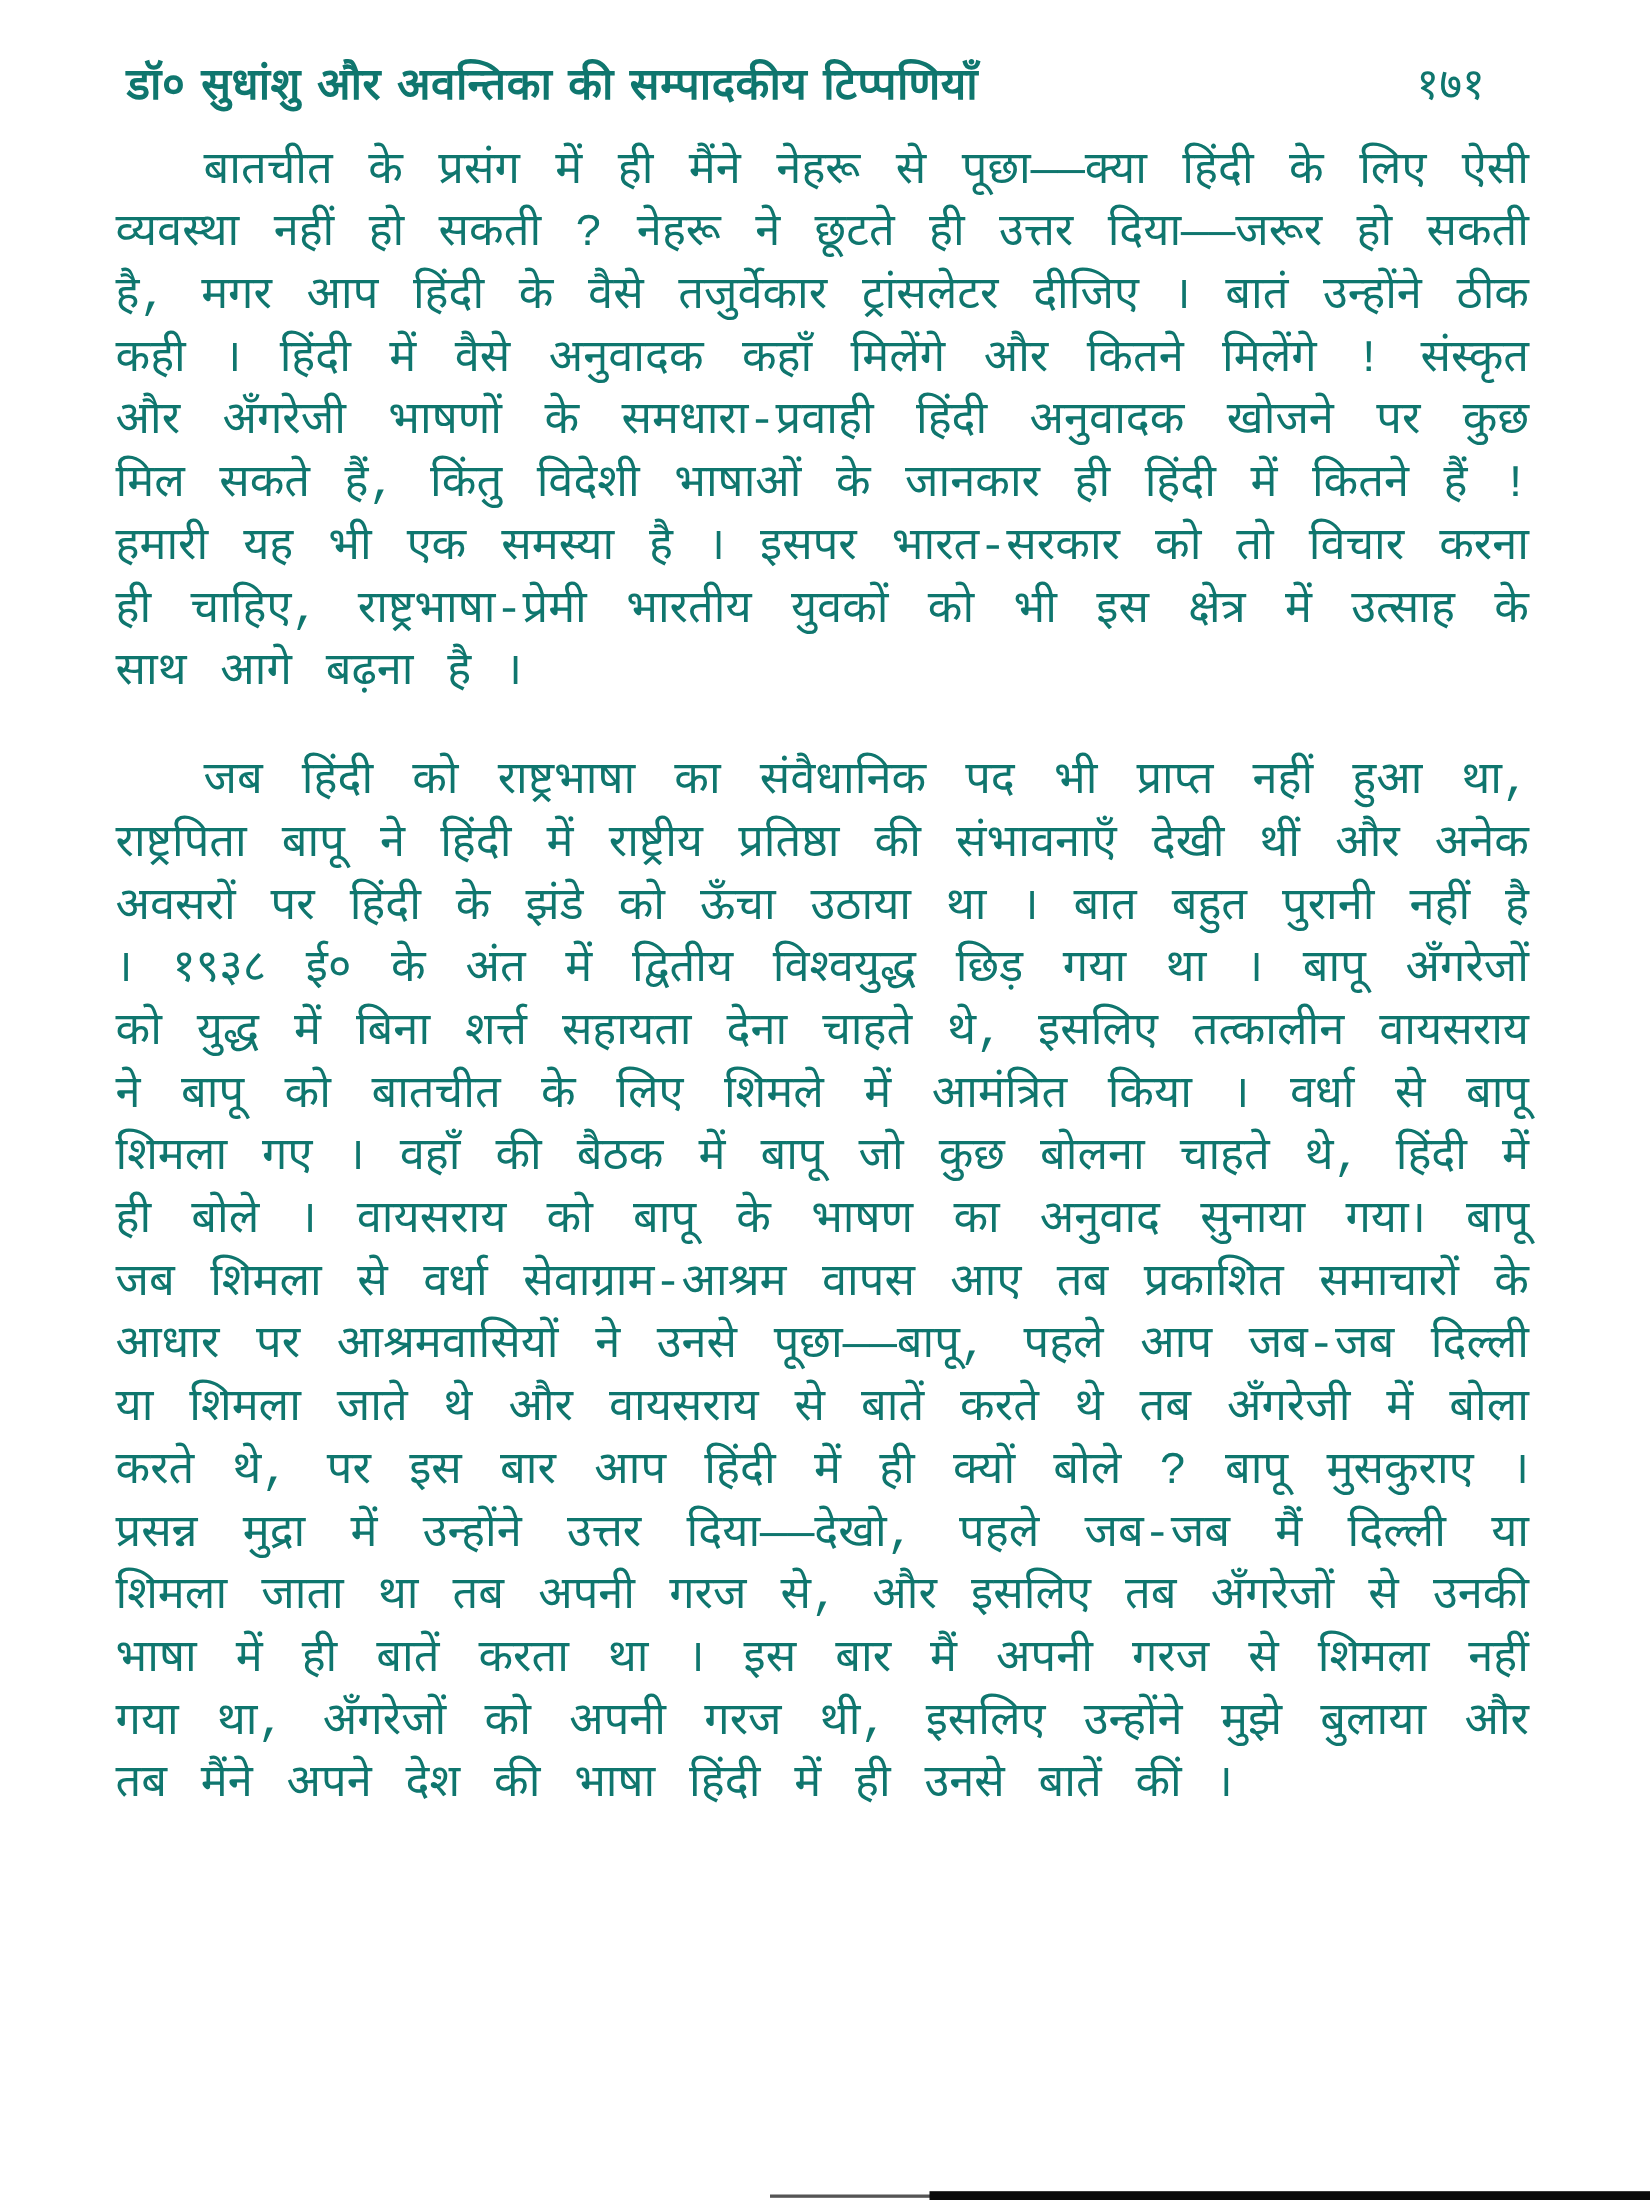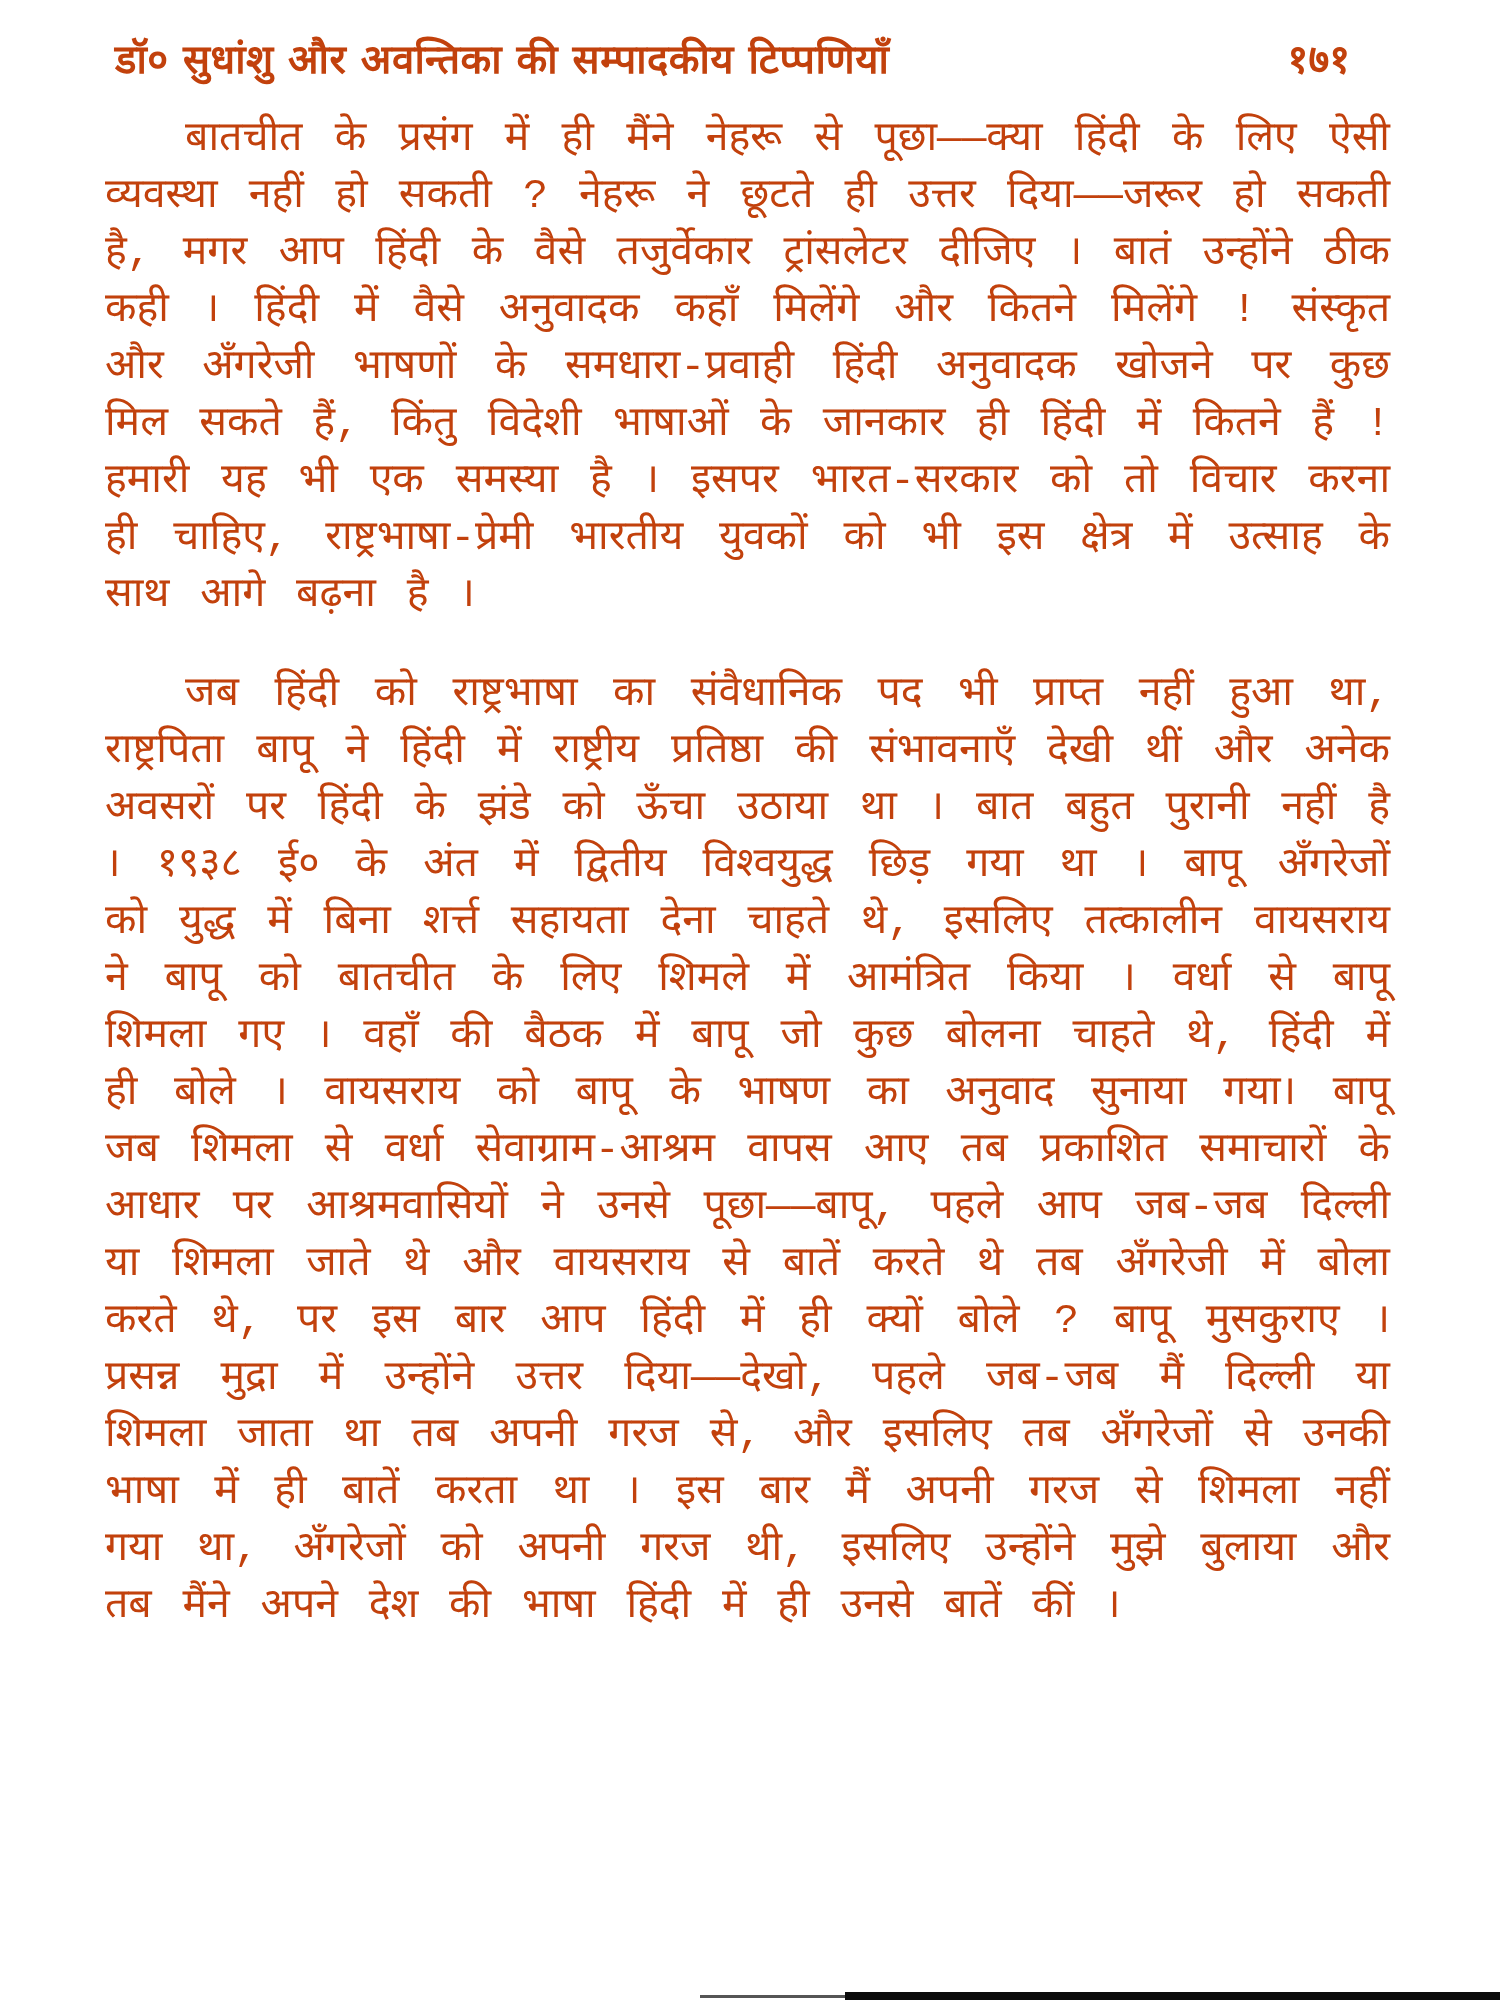--- a/index.html
+++ b/index.html
@@ -6,42 +6,43 @@
     margin: 0;
     padding: 0;
     background: #e8e8e8;
   }
   .page {
     position: relative;
     width: 1500px;
     height: 2000px;
     margin: 0 auto;
     background: #ffffff;
-    color: #c2410c;
+    color: #0f766e;
     font-family: "DejaVu Sans", sans-serif;
     overflow: hidden;
     box-sizing: border-box;
     padding: 30px 110px 0 105px;
   }
   .header {
     display: flex;
     justify-content: space-between;
     align-items: baseline;
     margin: 0 0 26px 10px;
   }
   .header .title {
     font-size: 40px;
     font-weight: 700;
     letter-spacing: 0.5px;
     white-space: nowrap;
   }
   .header .page-number {
     font-size: 40px;
-    font-weight: 700;
+    font-weight: 400;
     margin-right: 40px;
+    margin-top: 17px;
   }
   .body-text p {
     font-size: 41px;
     line-height: 57px;
     text-align: justify;
     text-indent: 80px;
     word-spacing: 0.15em;
     margin: 0 0 42px 0;
     font-family: Liberation Mono, monospace;
   }

